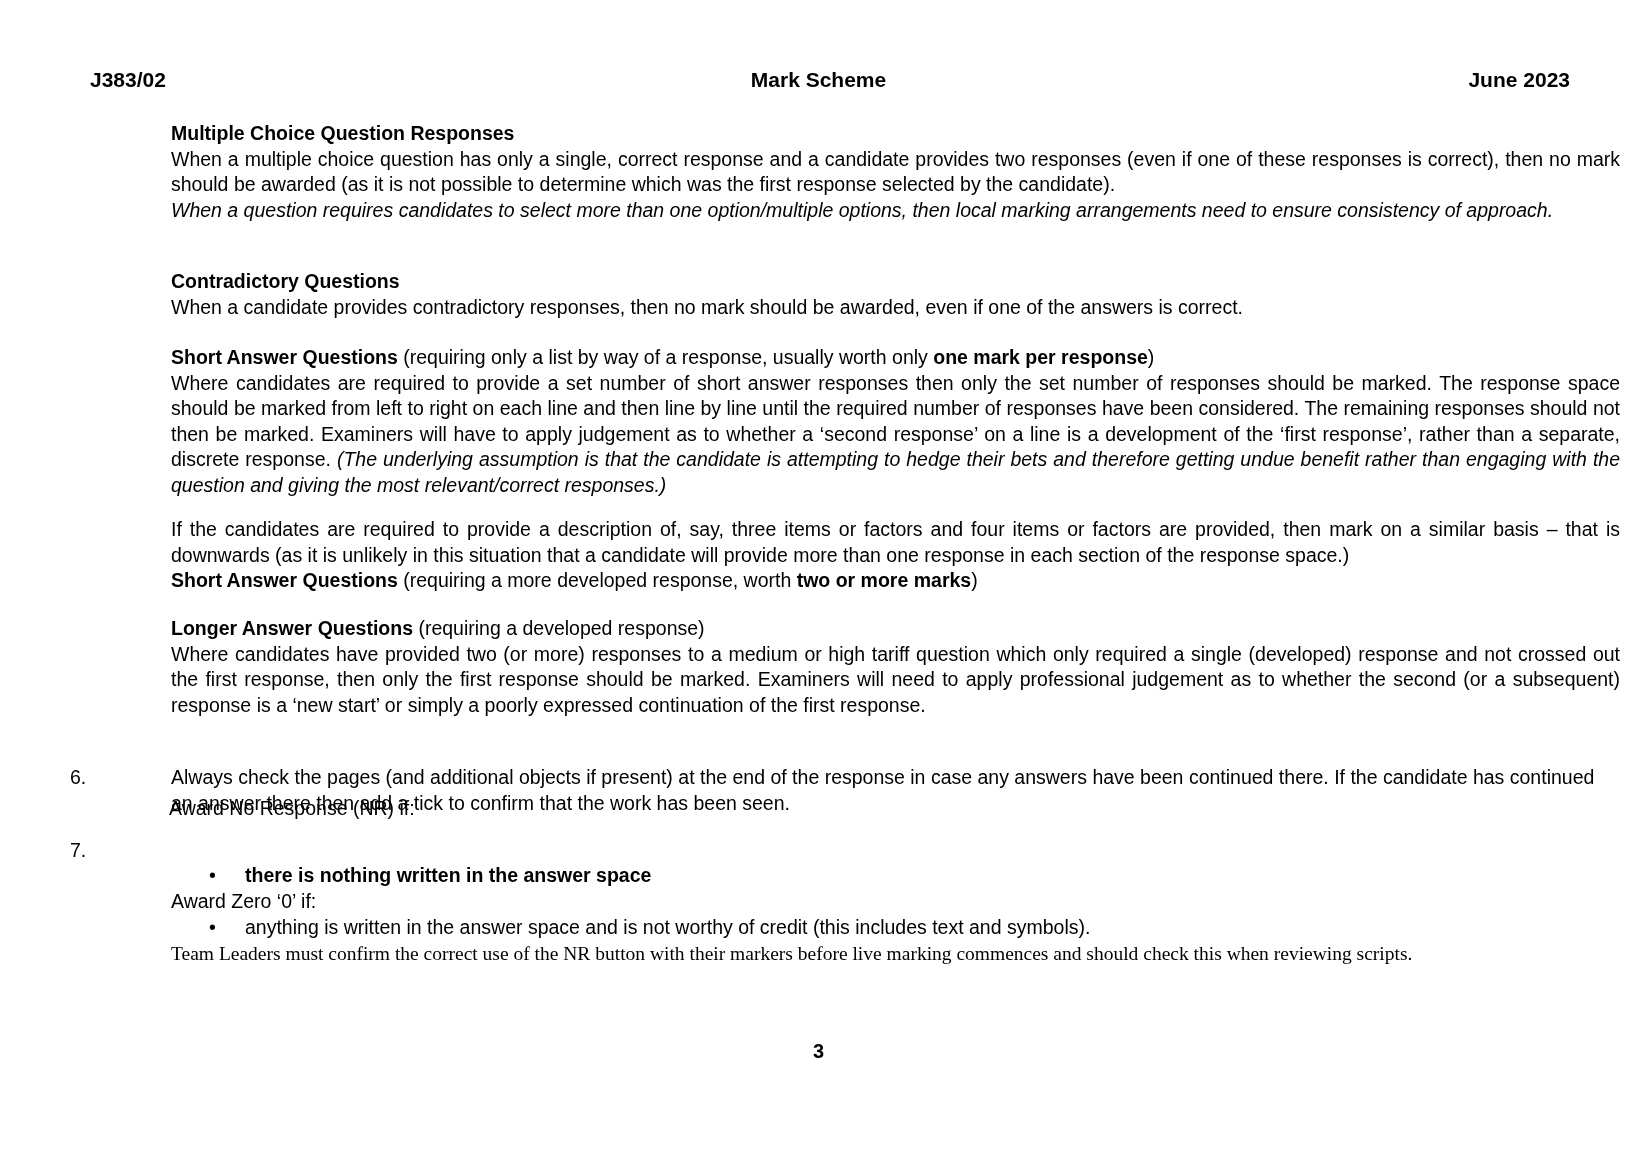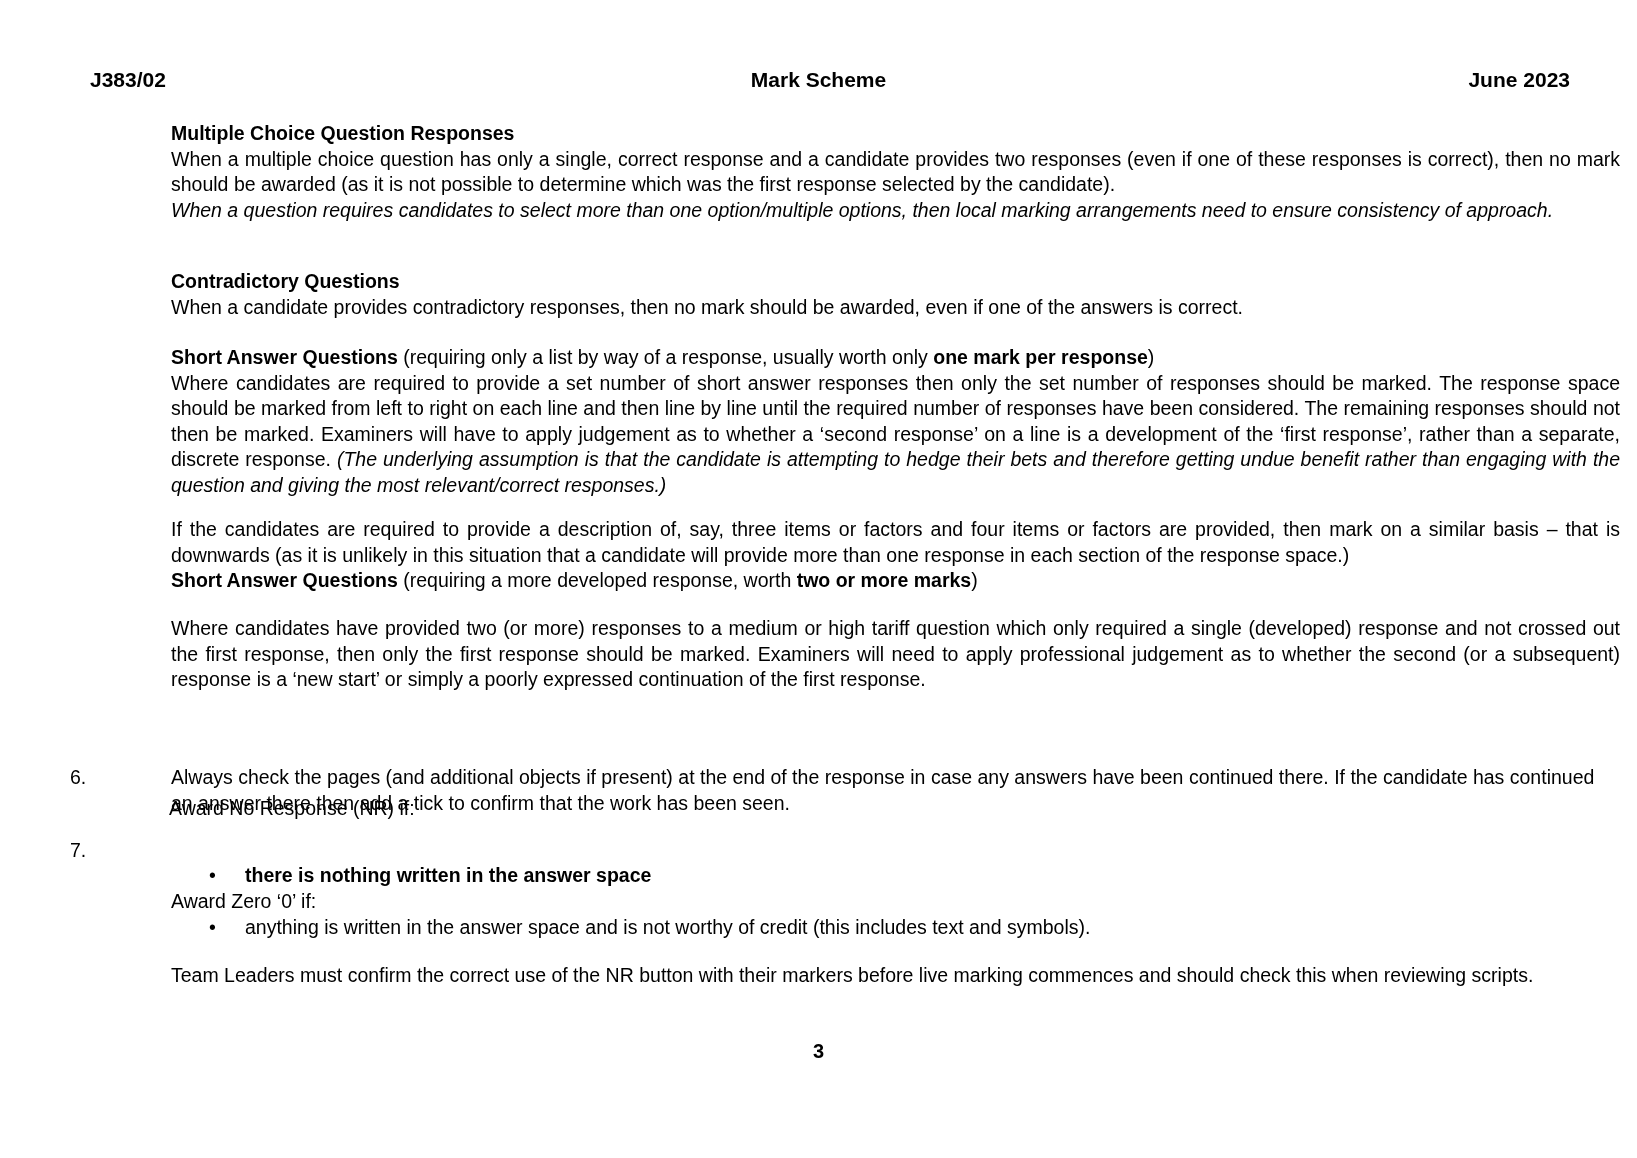--- a/index.html
+++ b/index.html
@@ -42,28 +42,29 @@
   <div><span class="b">Short Answer Questions</span><span> (requiring only a list by way of a response, usually worth only </span><span class="b">one mark per response</span><span>)</span></div>
   <div><span>Where candidates are required to provide a set number of short answer responses then only the set number of responses should be marked. The response space should be marked from left to right on each line and then line by line until the required number of responses have been considered.  The remaining responses should not then be marked. Examiners will have to apply judgement as to whether a ‘second response’ on a line is a development of the ‘first response’, rather than a separate, discrete response. </span><span class="i"> (The underlying assumption is that the candidate is attempting to hedge their bets and therefore getting undue benefit rather than engaging with the question and giving the most relevant/correct responses.)</span></div>
 </div>
 
 <div class="block just" style="top:517px;">
   <div>If the candidates are required to provide a description of, say, three items or factors and four items or factors are provided, then mark on a similar basis – that is downwards (as it is unlikely in this situation that a candidate will provide more than one response in each section of the response space.)</div>
   <div><span class="b">Short Answer Questions</span><span> (requiring a more developed response, worth </span><span class="b">two or more marks</span><span>)</span></div>
 </div>
 
 <div class="block just" style="top:616px;">
+  <div><span class="b">Longer Answer Questions</span><span> (requiring a developed response)</span></div>
   <div>Where candidates have provided two (or more) responses to a medium or high tariff question which only required a single (developed) response and not crossed out the first response, then only the first response should be marked. Examiners will need to apply professional judgement as to whether the second (or a subsequent) response is a ‘new start’ or simply a poorly expressed continuation of the first response.</div>
 </div>
 
 <div class="num" style="top:765px; line-height:25.5px;">6.</div>
 <div class="block" style="top:765px; width:1440px;">Always check the pages (and additional objects if present) at the end of the response in case any answers have been continued there. If the candidate has continued an answer there then add a tick to confirm that the work has been seen.</div>
 
 <div class="num" style="top:838px; line-height:25.5px;">7.</div>
 <div class="block" style="top:796px; left:122px;">Award No Response (NR) if:</div>
 <div class="bul" style="top:863px; line-height:25.5px;">•</div>
 <div class="bultxt" style="top:863px; line-height:25.5px;font-weight:bold;">there is nothing written in the answer space</div>
 <div class="block" style="top:889px;">Award Zero ‘0’ if:</div>
 <div class="bul" style="top:915px; line-height:25.5px;">•</div>
 <div class="bultxt" style="top:915px; line-height:25.5px;">anything is written in the answer space and is not worthy of credit (this includes text and symbols).</div>
-<div class="block" style="top:963px; width:1440px;">Team Leaders must confirm the correct use of the NR button with their markers before live marking commences and should check this when reviewing scripts.</div>
+<div class="block" style="top:941px; width:1440px;font-family:Liberation Serif, serif;">Team Leaders must confirm the correct use of the NR button with their markers before live marking commences and should check this when reviewing scripts.</div>
 
 <div class="pagenum">3</div>
 
 </body></html>

